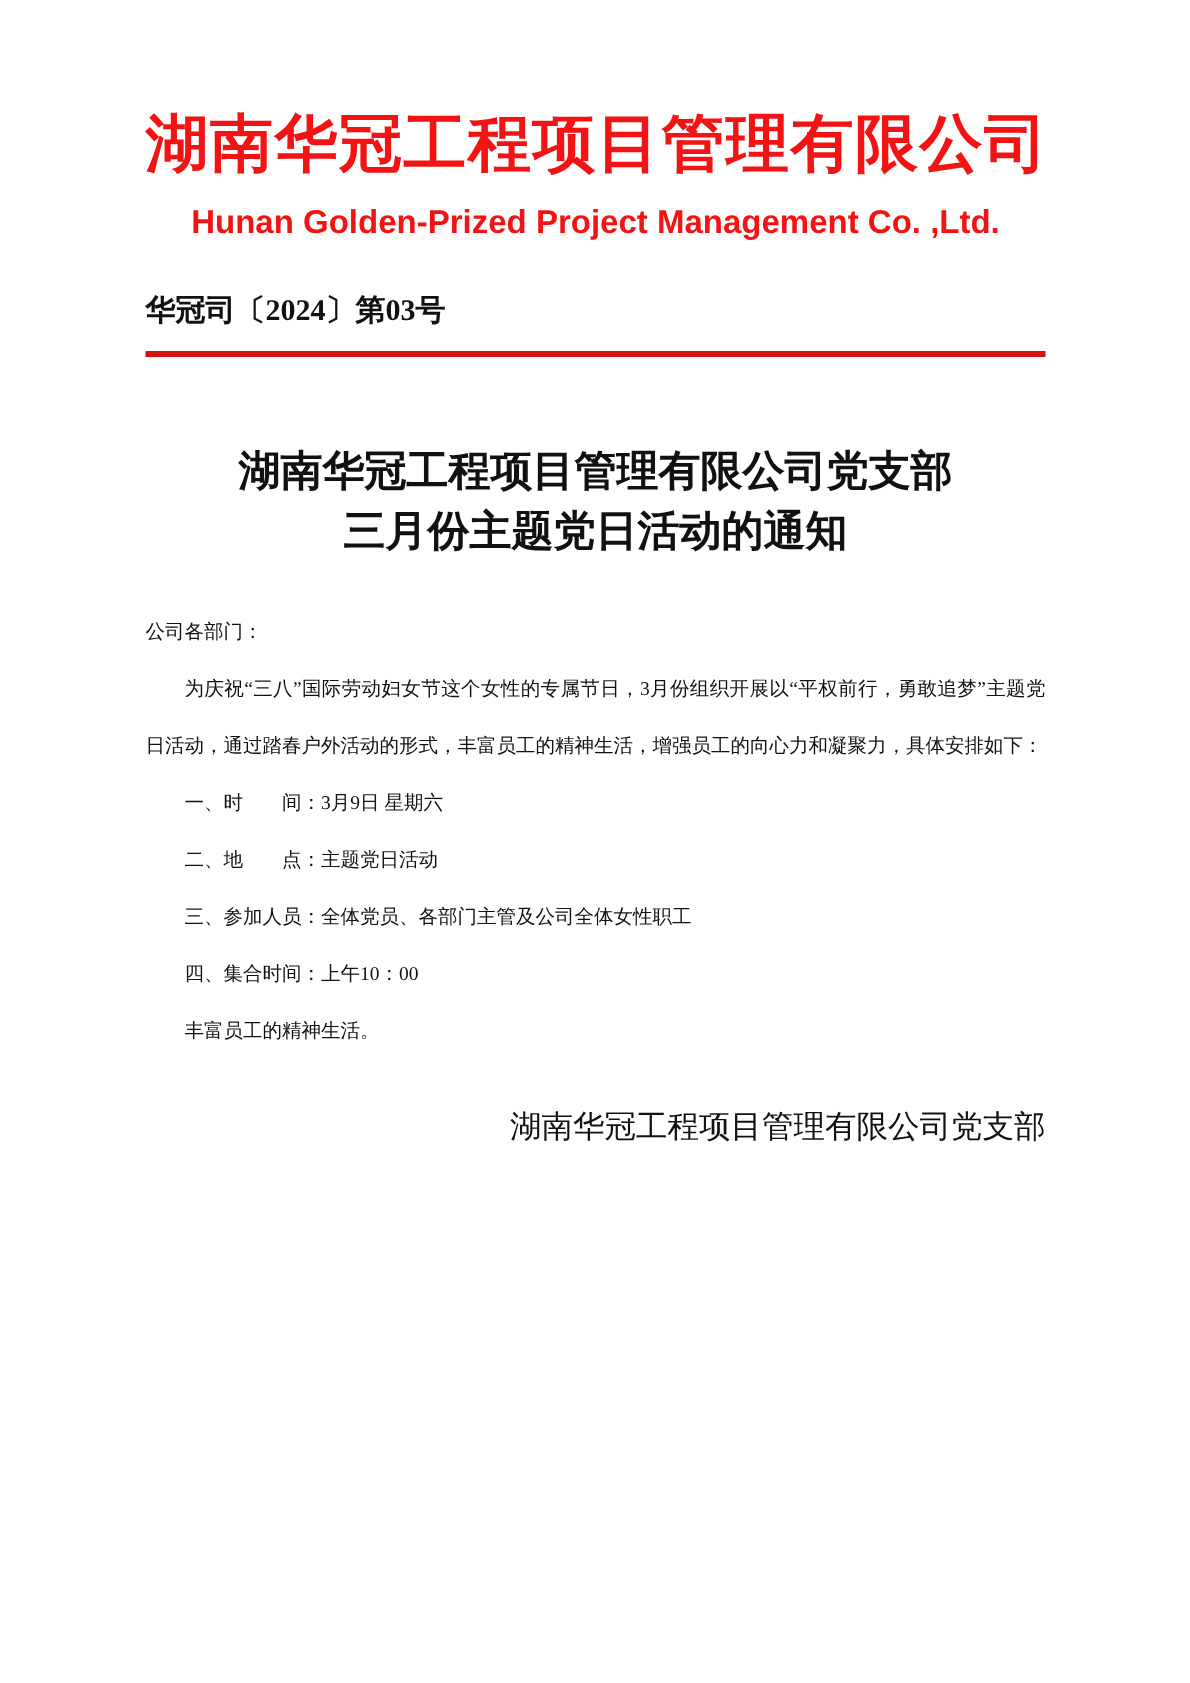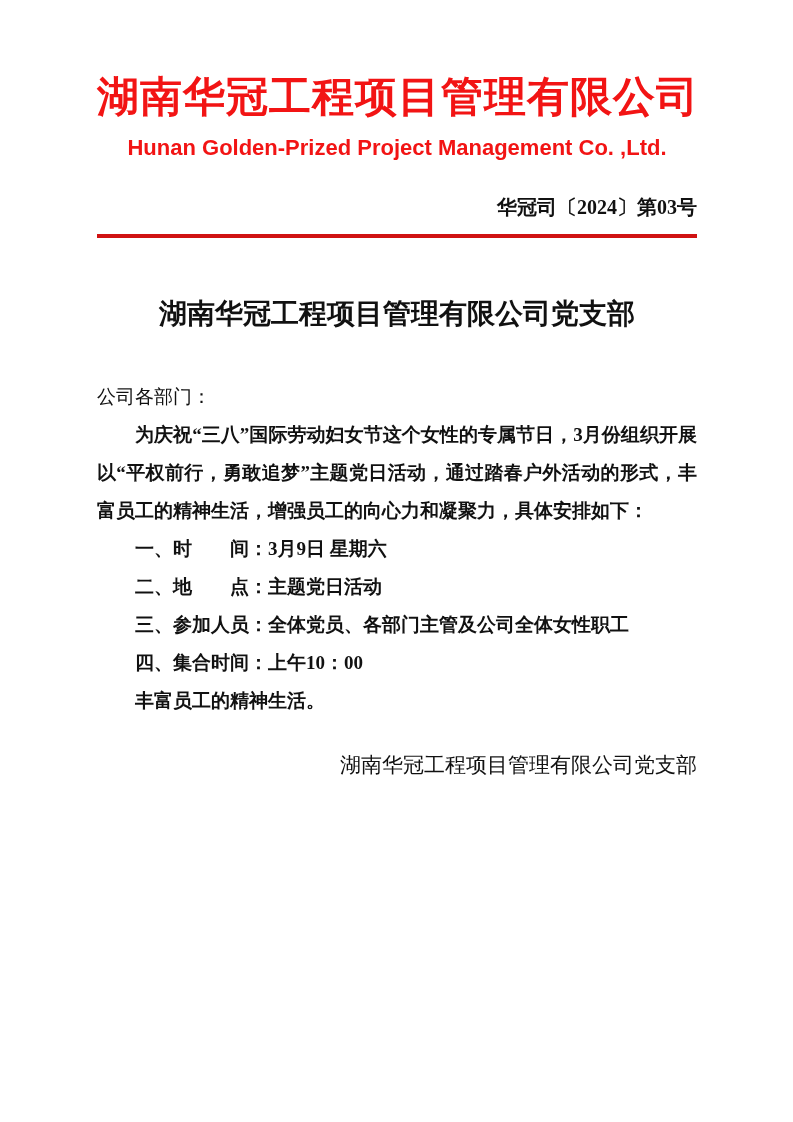--- a/index.html
+++ b/index.html
@@ -40,51 +40,50 @@
     text-align: center;
     color: #f21414;
     white-space: nowrap;
   }
   .doc-number {
     margin-top: 30px;
     font-family: "Liberation Serif", serif;
     font-weight: bold;
     font-size: 20px;
     line-height: 26px;
-    text-align: right;
+    text-align: left;
     color: #111111;
   }
   .red-rule {
     margin-top: 14px;
     height: 4px;
     background: #d01212;
   }
   
   .notice-title {
     margin-top: 56px;
     font-family: "Liberation Sans", sans-serif;
     font-weight: bold;
     font-size: 28px;
     line-height: 40px;
     text-align: center;
     color: #111111;
   }
   
   .body-text {
-    margin-top: 44px;
-    font-size: 19px;
+    margin-top: 28px;
+    font-size: 13px;
     line-height: 38px;
     text-align: justify;
   }
   .body-text p {
     margin: 0;
   }
   .indent {
     text-indent: 2em;
-    font-weight: bold;
   }
   .closing {
     margin-top: 38px !important;
   }
   
   .signature-wrap {
     margin-top: 26px;
     text-align: right;
     font-size: 21px;
     line-height: 38px;
@@ -107,20 +106,21 @@
 
   <header>
     <h1 class="company-cn">湖南华冠工程项目管理有限公司</h1>
     <div class="company-en">Hunan Golden-Prized Project Management Co. ,Ltd.</div>
     <div class="doc-number">华冠司〔2024〕第03号</div>
     <div class="red-rule"></div>
   </header>
 
   <section class="notice-title">
     <div>湖南华冠工程项目管理有限公司党支部</div>
+    <div>三月份主题党日活动的通知</div>
   </section>
 
   <section class="body-text">
     <p>公司各部门：</p>
 
     <p class="indent">为庆祝“三八”国际劳动妇女节这个女性的专属节日，3月份组织开展以“平权前行，勇敢追梦”主题党日活动，通过踏春户外活动的形式，丰富员工的精神生活，增强员工的向心力和凝聚力，具体安排如下：</p>
 
     <p class="indent"><span>一、时　　间：</span><span>3月9日 星期六</span></p>
 
     <p class="indent"><span>二、地　　点：</span><span>主题党日活动</span></p>

